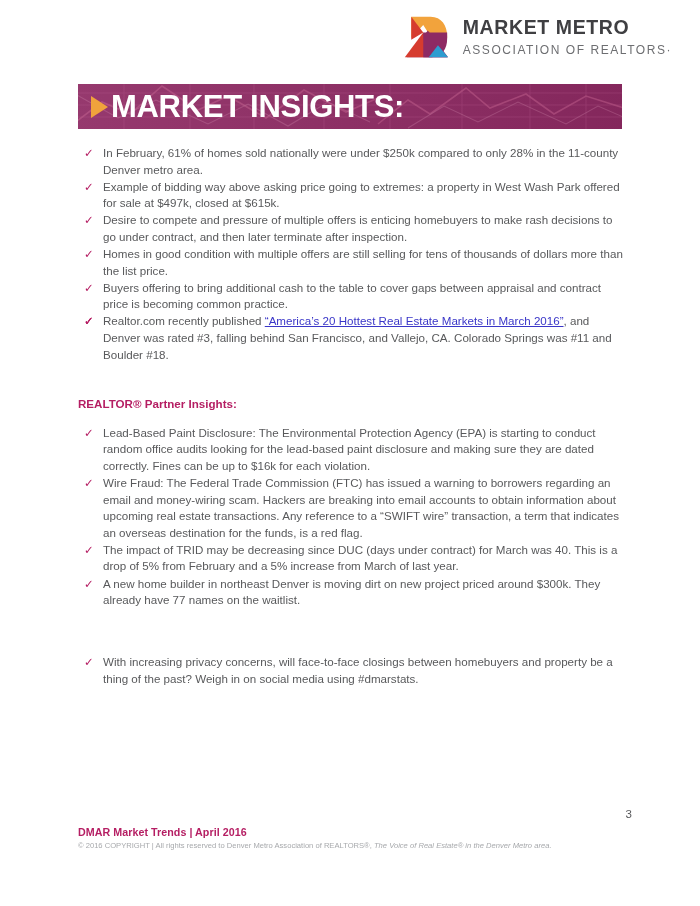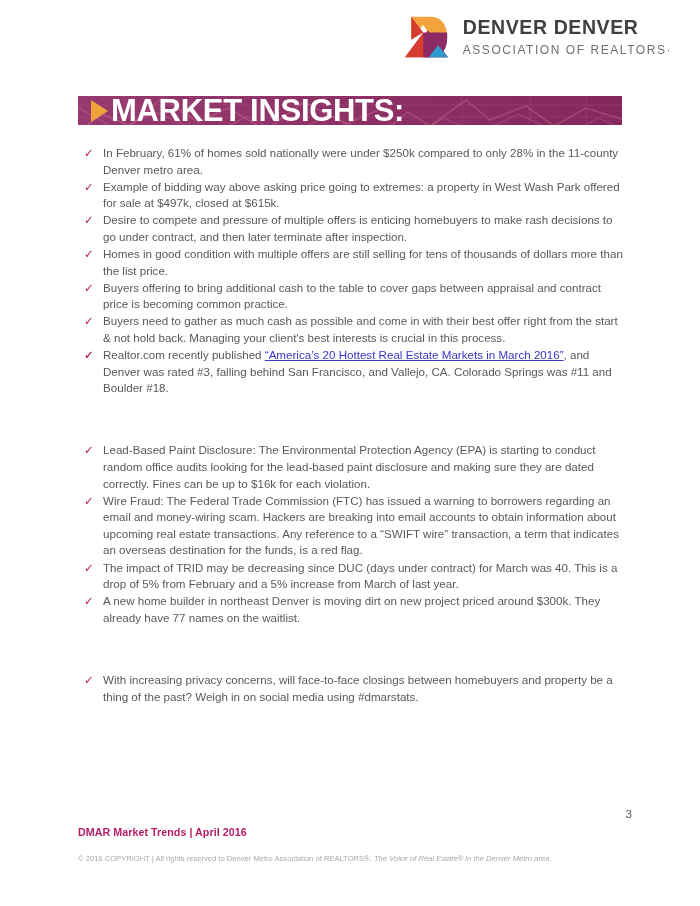--- a/index.html
+++ b/index.html
@@ -44,23 +44,23 @@
     letter-spacing: 1.55px;
     color: #6d6e71;
     margin-top: 6px;
     white-space: nowrap;
   }
 
   
   .banner {
     position: absolute;
     left: 78px;
-    top: 96px;
+    top: 84px;
     width: 544px;
-    height: 29px;
+    height: 45px;
     background:
       linear-gradient(100deg, rgba(255,255,255,0.07) 0%, rgba(0,0,0,0.07) 100%),
       #8e2a63;
     overflow: hidden;
   }
   .banner-pattern {
     position: absolute;
     inset: 0;
     opacity: 0.5;
   }
@@ -149,42 +149,42 @@
     font-size: 10.7px;
     font-weight: bold;
     color: #b51e63;
     letter-spacing: 0.05px;
     line-height: 14px;
   }
   .footer-copy {
     font-size: 7.6px;
     color: #a7a9ac;
     line-height: 12px;
-    margin-top: 14px;
+    margin-top: 1px;
     white-space: nowrap;
   }
   .footer-copy i { font-style: italic; }
 </style>
 </head>
 <body>
 
 <div class="logo-block">
   <div class="logo-mark">
     <svg viewBox="0 0 100 100" width="46" height="46" aria-hidden="true">
       <path d="M18 6 L60 6 C84 6 96 26 96 48 L96 52 L62 52 L44 24 L18 52 Z" fill="#f2a33c"></path>
       <path d="M18 56 L18 6 L44 40 Z" fill="#d63c2f"></path>
       <path d="M6 94 L52 36 L96 94 Z" fill="#8e2a63" transform="translate(2,0)"></path>
       <path d="M4 94 L44 40 L62 64 L48 94 Z" fill="#d63c2f"></path>
       <path d="M44 40 L96 40 L96 54 C96 76 84 94 62 94 L44 94 Z" fill="#8e2a63"></path>
       <path d="M70 62 L96 94 L48 94 Z" fill="#8e2a63"></path>
       <path d="M76 68 L98 94 L56 94 Z" fill="#2d9cd0"></path>
     </svg>
   </div>
   <div class="logo-text">
-    <div class="logo-title">DENVER DENVER</div>
+    <div class="logo-title">MARKET METRO</div>
     <div class="logo-sub">ASSOCIATION OF REALTORS·</div>
   </div>
 </div>
 
 <div class="banner">
   <svg class="banner-pattern" viewBox="0 0 544 45" preserveAspectRatio="none" aria-hidden="true">
     <g stroke="#c76a9e" stroke-width="0.8" opacity="0.55" fill="none">
       <line x1="0" y1="9" x2="544" y2="9"></line>
       <line x1="0" y1="21" x2="544" y2="21"></line>
       <line x1="0" y1="33" x2="544" y2="33"></line>
@@ -230,33 +230,33 @@
     <li>
       <span class="tick">✓</span>
       <span>Homes in good condition with multiple offers are still selling for tens of thousands of dollars more than the list price.</span>
     </li>
     <li>
       <span class="tick">✓</span>
       <span>Buyers offering to bring additional cash to the table to cover gaps between appraisal and contract price is becoming common practice.</span>
     </li>
     <li>
       <span class="tick">✓</span>
-      <span>Buyers need to gather as much cash as possible and come in with their best offer right from the start &amp; not hold back. Managing your client's best interests is crucial in this process.</span>
     </li>
     <li>
       <span class="tick">✓</span>
     </li>
     <li>
       <span class="tick">✓</span>
       <span>Realtor.com recently published </span><a class="doclink" href="#">“America’s 20 Hottest Real Estate Markets in March 2016”</a><span>, and Denver was rated #3, falling behind San Francisco, and Vallejo, CA. Colorado Springs was #11 and Boulder #18.</span>
     </li>
   </ul>
 
   <div class="gap-lg"></div>
 
+  <div class="section-head">REALTOR® Partner Insights:</div>
 
   <div class="gap-sm"></div>
 
   <ul class="checklist">
     <li>
       <span class="tick">✓</span>
       <span>Lead-Based Paint Disclosure: The Environmental Protection Agency (EPA) is starting to conduct random office audits looking for the lead-based paint disclosure and making sure they are dated correctly. Fines can be up to $16k for each violation.</span>
     </li>
     <li>
       <span class="tick">✓</span>

